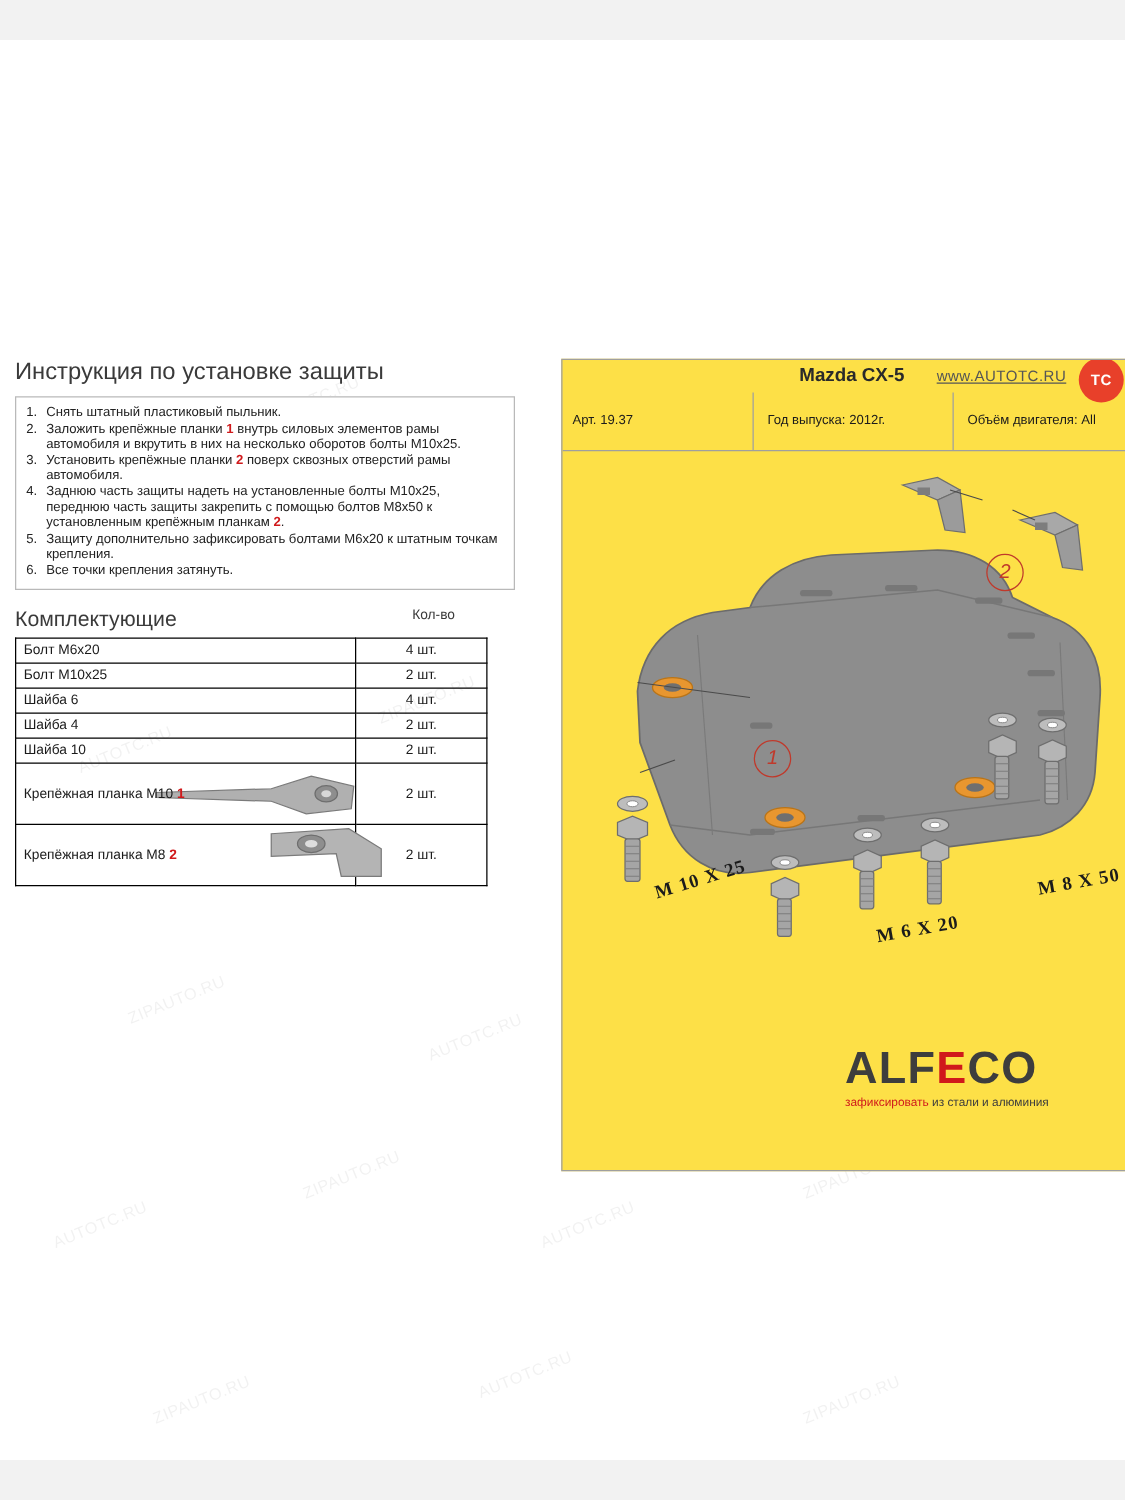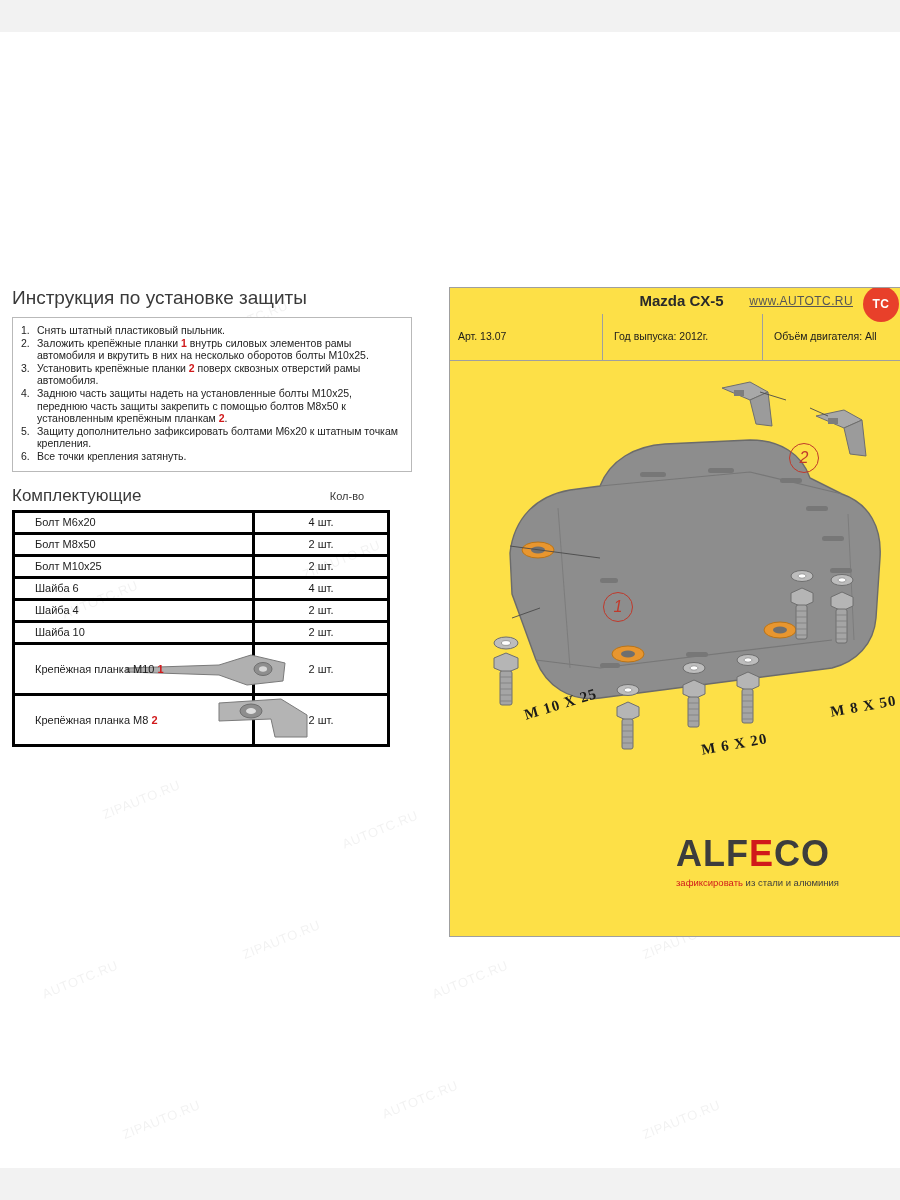--- a/index.html
+++ b/index.html
@@ -79,43 +79,43 @@
   .instr-num {
     width: 16px;
     flex: 0 0 16px;
   }
   .instr-text { flex: 1 1 auto; }
   .red { color: #d0191b; font-weight: bold; }
 
   
   .comp-head {
     display: flex;
-    align-items: center;
+    align-items: flex-start;
     justify-content: space-between;
     margin: 14px 0 4px 0;
   }
   .comp-title {
     font-size: 17px;
     color: #3a3a3a;
   }
   .comp-qty-title {
     font-size: 11px;
     color: #3a3a3a;
     margin-right: 48px;
   }
   table.comp {
     border-collapse: collapse;
     width: 378px;
     table-layout: fixed;
   }
   table.comp td {
-    border: 3px solid #000000;
+    border: 1px solid #000000;
     font-size: 11px;
     color: #1b1b1b;
-    padding: 2px 20px;
+    padding: 2px 6px;
     height: 15px;
     vertical-align: middle;
   }
   td.qty {
     width: 92px;
     text-align: center;
   }
   tr.tall td { height: 44px; }
   .plank-cell {
     position: relative;
@@ -310,24 +310,20 @@
         <span class="comp-qty-title">Кол-во</span>
       </div>
 
       <table class="comp">
         <tbody>
             <tr>
           <td>Болт М6х20</td>
           <td class="qty">4 шт.</td>
         </tr>
         <tr>
-          <td>Болт М8х50</td>
-          <td class="qty">2 шт.</td>
-        </tr>
-        <tr>
           <td>Болт М10х25</td>
           <td class="qty">2 шт.</td>
         </tr>
         <tr>
           <td>Шайба 6</td>
           <td class="qty">4 шт.</td>
         </tr>
         <tr>
           <td>Шайба 4</td>
           <td class="qty">2 шт.</td>
@@ -374,21 +370,21 @@
 
       <div class="site-url">www.AUTOTC.RU</div>
       <div class="autotc-badge">TC</div>
 
       <div class="panel-hr"></div>
       <div class="panel-vsep" style="left:152px;"></div>
       <div class="panel-vsep" style="left:312px;"></div>
 
       <div class="meta" style="left:8px;">
         <span>Арт.</span>
-        <span>13.07</span>
+        <span>19.37</span>
       </div>
       <div class="meta" style="left:164px;">
         <span>Год выпуска:</span>
         <span>2012г.</span>
       </div>
       <div class="meta" style="left:324px;">
         <span>Объём двигателя:</span>
         <span>All</span>
       </div>
 

